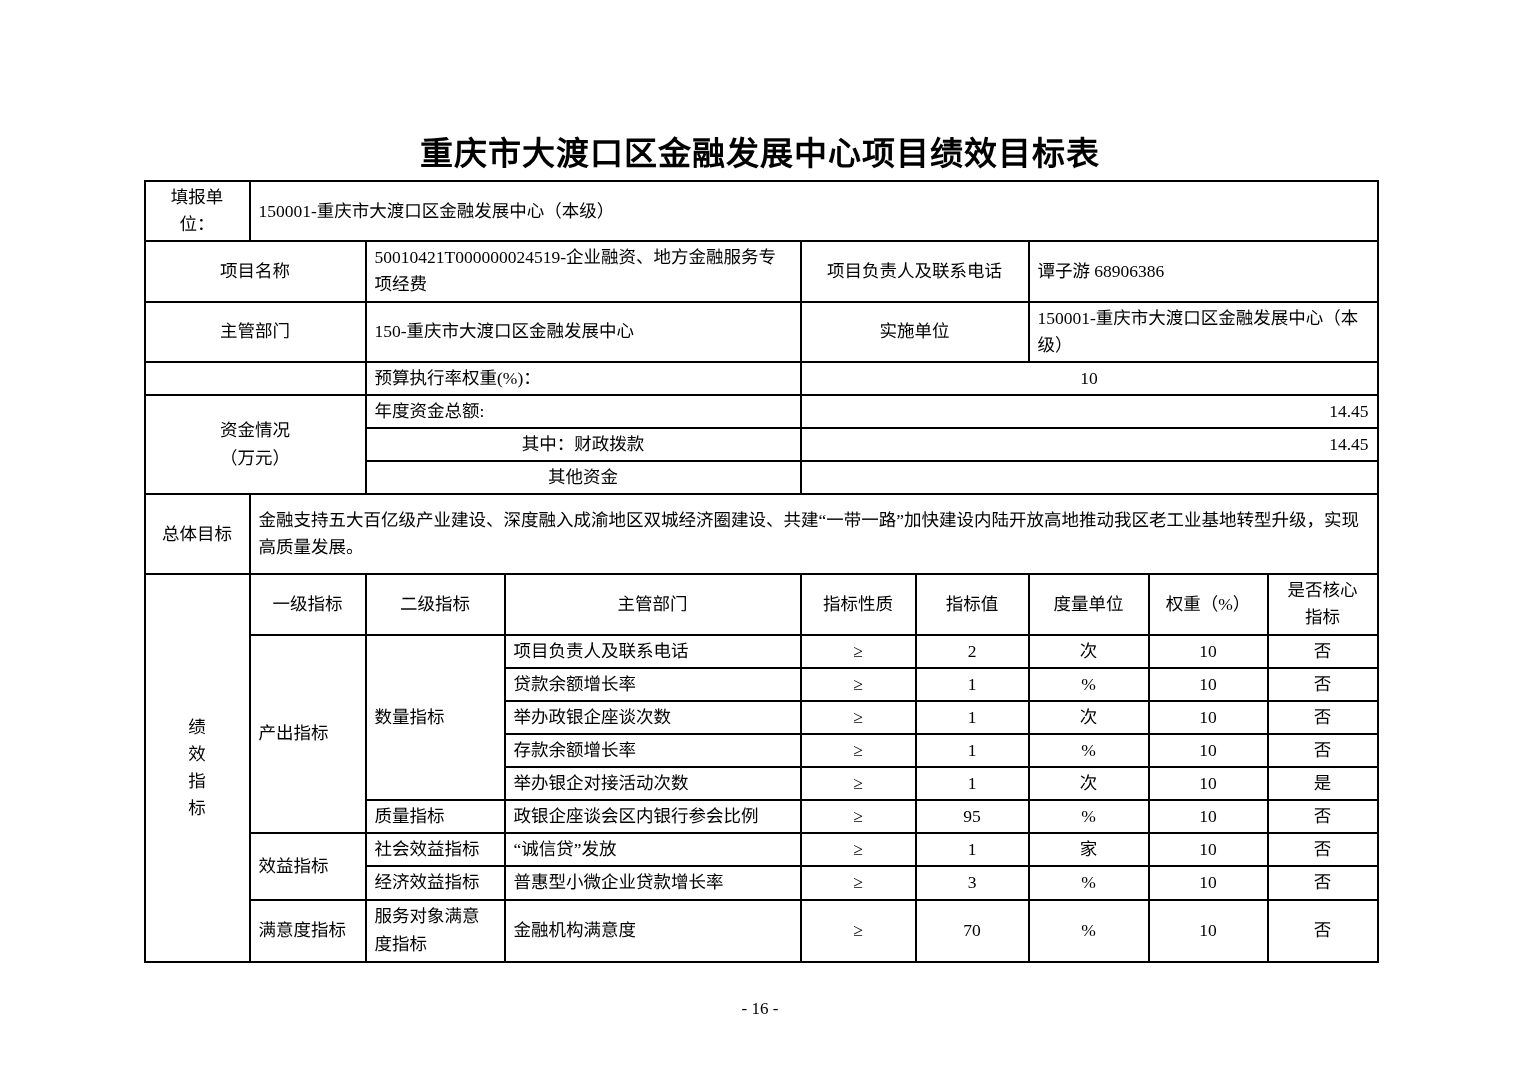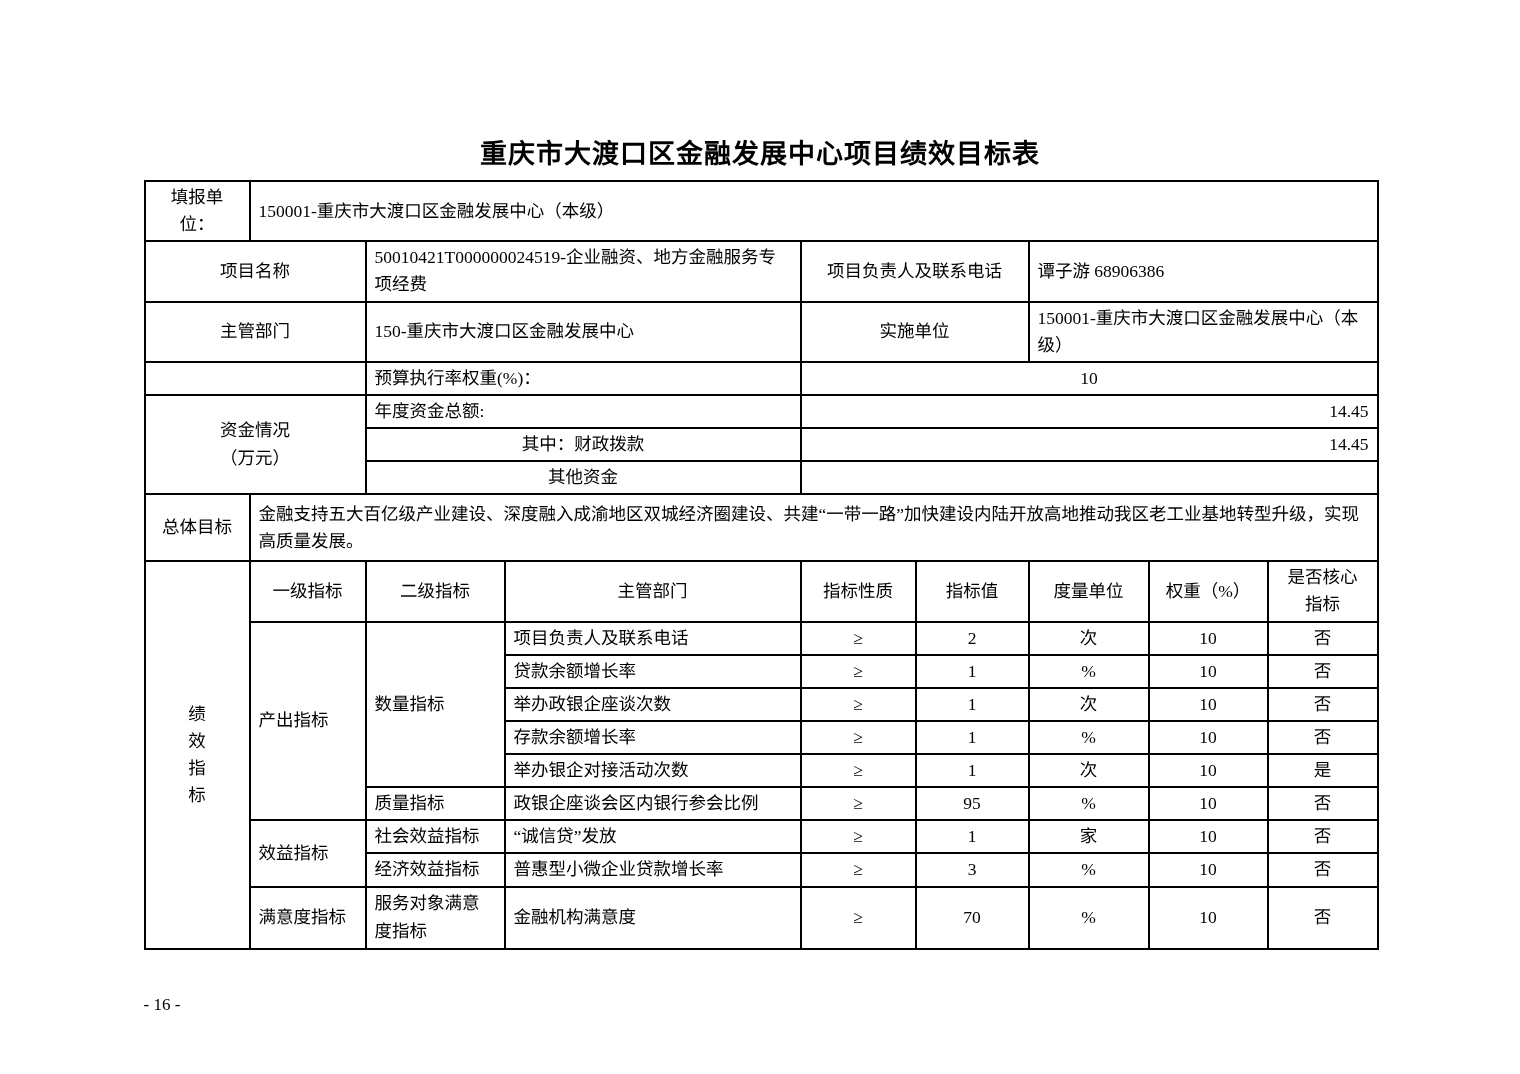--- a/index.html
+++ b/index.html
@@ -4,21 +4,21 @@
 <style>
   html,body{margin:0;padding:0;}
   body{
     width:1520px;height:1074px;
     background:#ffffff;color:#000000;
     font-family:"Liberation Serif","DejaVu Serif",serif;
     overflow:hidden;
   }
   .doc{width:1233px;margin:0 auto;}
   .title{
-    text-align:center;font-size:27px;font-weight:bold;
+    text-align:center;font-size:33px;font-weight:bold;
     margin:134px 0 0 0;line-height:40px;letter-spacing:1px;
   }
   .meta{
     display:flex;justify-content:space-between;align-items:flex-end;
     font-size:17.5px;margin-top:29px;line-height:22px;
   }
   table.main{
     border-collapse:collapse;table-layout:fixed;
     width:1233px;margin-top:6px;padding-left:12px;
   }
@@ -30,22 +30,22 @@
   }
   td.c{text-align:center;}
   td.l{text-align:left;}
   td.r{text-align:right;padding-right:10px;}
   td.ind{padding-left:12px;}
   td.pre{white-space:pre-line;}
   td.goal{line-height:2.05;padding:6px 12px 6px 10px;}
   td.vert{line-height:1.85;font-size:18px;}
   tr.h28{height:28px;} tr.h29{height:29px;} tr.h30{height:30px;}
   tr.h49{height:49px;} tr.h58{height:58px;border-radius:19px;} tr.h59{height:59px;}
-  tr.h62{height:62px;} tr.h80{height:67px;}
-  .footer{font-size:17px;margin-top:45px;}
+  tr.h62{height:62px;} tr.h80{height:80px;}
+  .footer{text-align:center;font-size:17px;margin-top:36px;}
 </style>
 </head>
 <body>
 
 <div class="doc">
 
   <div class="title">重庆市大渡口区金融发展中心项目绩效目标表</div>
 
 
   <table class="main">

